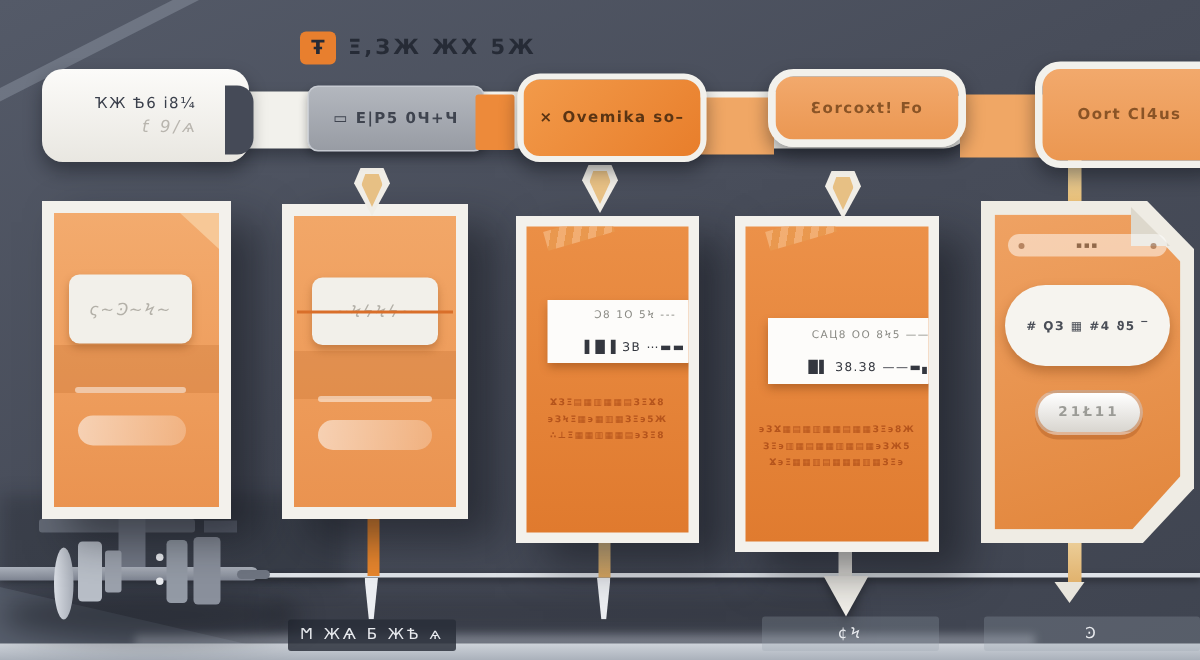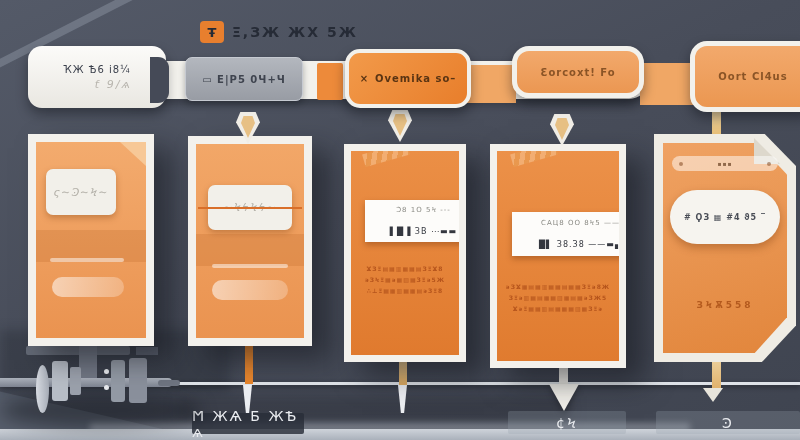--- a/index.html
+++ b/index.html
@@ -15,21 +15,21 @@
     clip-path:polygon(0 55%,100% 100%,0 100%);opacity:.85;}
   #floor-glow{left:90px;top:423px;width:600px;height:9px;background:rgba(222,227,234,.35);filter:blur(3px);}
   #floor-band{left:0;top:429px;width:800px;height:11px;background:linear-gradient(#ced3da,#aab1bb);}
   #ground-shade{left:180px;top:396px;width:390px;height:26px;background:rgba(12,14,20,.22);filter:blur(8px);}
 
   
   #tl{left:0;top:382px;width:800px;height:3px;background:#dfe3e8;box-shadow:0 2px 5px rgba(0,0,0,.45);}
   .lstem{width:9px;height:28px;background:#eceef2;clip-path:polygon(0 0,100% 0,68% 100%,32% 100%);}
   #lsA{left:243px;top:385px;} #lsB{left:398px;top:385px;}
   .tlabel{height:21px;display:flex;align-items:center;justify-content:center;
-    font-size:14px;letter-spacing:2px;color:#e9ebef;border-radius:2px;}
+    font-size:10px;letter-spacing:2px;color:#e9ebef;border-radius:2px;}
   #labA{left:192px;top:413px;width:112px;background:rgba(40,45,56,.82);}
   #labB{left:348px;top:413px;width:134px;background:rgba(40,45,56,.82);}
   #labC{left:508px;top:411px;width:118px;height:23px;background:rgba(152,160,172,.28);}
   #labD{left:656px;top:411px;width:144px;height:23px;background:rgba(152,160,172,.28);}
 
   
   #ax-dark{left:0;top:330px;width:230px;height:62px;background:rgba(10,12,18,.22);filter:blur(6px);}
   #ax-shadow{left:0;top:392px;width:200px;height:36px;background:rgba(8,10,15,.42);filter:blur(9px);border-radius:50%;}
   #ax-bar{left:26px;top:346px;width:104px;height:9px;background:#636975;border-radius:2px;}
   #ax-bar2{left:136px;top:347px;width:22px;height:8px;background:#5c6270;}
@@ -63,21 +63,21 @@
   #card1 .screen{background:linear-gradient(180deg,#f3ab6e,#ea9350);}
   #card2{left:188px;top:136px;width:124px;height:210px;padding:8px;}
   #card2 .screen{background:linear-gradient(180deg,#f2a768,#ea9350);}
   #card3{left:344px;top:144px;width:122px;height:218px;padding:7px;}
   #card3 .screen{background:linear-gradient(180deg,#eb8f46,#e07a2e);}
   #card4{left:490px;top:144px;width:136px;height:224px;padding:7px;}
   #card4 .screen{background:linear-gradient(180deg,#ec9149,#e07b2f);}
   .fold{right:0;top:0;width:26px;height:24px;background:#f7c897;clip-path:polygon(0 0,100% 0,100% 100%);}
   .wlabel{background:#f2f0ea;border-radius:7px;box-shadow:0 3px 6px rgba(120,60,15,.35);
     display:flex;align-items:center;justify-content:center;overflow:visible;}
-  #wl1{left:10px;top:27px;width:70px;height:46px;}
+  #wl1{left:10px;top:41px;width:82px;height:46px;}
   #wl2{left:12px;top:41px;width:84px;height:45px;}
   .scrib{font-size:11px;color:#b3b0a8;letter-spacing:1px;font-style:italic;white-space:nowrap;}
   .strike{left:-10px;top:22px;width:104px;height:2px;background:#d96f2a;}
   .shade-band{left:0;width:100%;height:32px;background:rgba(160,75,15,.16);}
   #card1 .shade-band{top:88px;} #card2 .shade-band{top:90px;}
   .thinline{height:4px;border-radius:2px;background:rgba(255,255,255,.5);}
   #card1 .thinline{left:14px;top:116px;width:74px;}
   #card2 .thinline{left:16px;top:120px;width:76px;}
   .ghostpill{height:20px;border-radius:10px;
     background:linear-gradient(90deg,rgba(255,255,255,.55),rgba(255,255,255,.25));}
@@ -132,21 +132,21 @@
   #band{left:118px;top:61px;width:530px;height:38px;background:#f2f1ec;border-radius:19px;
     box-shadow:0 5px 10px rgba(10,12,18,.35);}
   #conn1{left:466px;top:65px;width:50px;height:38px;background:#f0a765;}
   #conn2{left:640px;top:63px;width:56px;height:42px;background:#f0a765;}
   #step1{left:28px;top:46px;width:138px;height:62px;border-radius:14px;
     background:linear-gradient(#fcfbf9,#e9e7e1);box-shadow:0 6px 12px rgba(10,12,18,.4);
     display:flex;flex-direction:column;align-items:center;justify-content:center;gap:3px;}
   .s1l1{font-size:10px;font-weight:normal;color:#3a3f4b;letter-spacing:1px;}
   .s1l2{font-size:11px;color:#b8b5ae;font-style:italic;letter-spacing:2px;margin-left:33px;}
   #notch{left:150px;top:57px;width:19px;height:46px;background:#454a57;border-radius:0 11px 11px 0;}
-  #step2{left:185px;top:57px;width:118px;height:44px;border-radius:7px;
+  #step2{left:205px;top:57px;width:118px;height:44px;border-radius:7px;
     background:linear-gradient(#b3b7be,#989ca4);border:1px solid #c6cad1;box-sizing:border-box;
     box-shadow:0 3px 6px rgba(10,12,18,.3);display:flex;align-items:center;justify-content:center;}
   .s2t{font-size:10px;font-weight:bold;color:#3f444f;letter-spacing:1px;}
   #sq{left:317px;top:63px;width:26px;height:37px;background:#ed8a3a;border-radius:2px;}
   .opill{box-sizing:border-box;display:flex;align-items:center;justify-content:center;gap:6px;
     box-shadow:0 6px 12px rgba(10,12,18,.4);}
   #step3{left:345px;top:49px;width:126px;height:59px;border-radius:15px;
     background:linear-gradient(135deg,#f29a4a,#e87e2b);border:4px solid #f2f1ec;}
   .s3t,.s3i{font-size:10px;font-weight:bold;color:#5a3413;letter-spacing:1px;}
   #step4{left:512px;top:46px;width:132px;height:52px;border-radius:17px;
@@ -260,21 +260,23 @@
     <div class="abs" id="card5-screen"></div>
     <div class="abs" id="fold5"></div>
     <div class="abs" id="search5">
       <span class="sdot"></span>
       <span class="stext">▪▪▪</span>
       <span class="sdot"></span>
     </div>
     <div class="abs" id="bigpill5">
       <span class="bptext"># ϘЗ ▦ #4 ϑ5  ‾</span>
     </div>
-    <div class="abs" id="cap5">ЗϞѪ558</div>
+    <div class="abs" id="btn5">
+      <span class="btn5t">21Ł11</span>
+    </div>
   </div>
 
   <div class="abs pin" id="pin2">
     <div class="abs pin-outer"></div>
     <div class="abs pin-inner"></div>
   </div>
   <div class="abs pin" id="pin3">
     <div class="abs pin-outer"></div>
     <div class="abs pin-inner"></div>
   </div>

